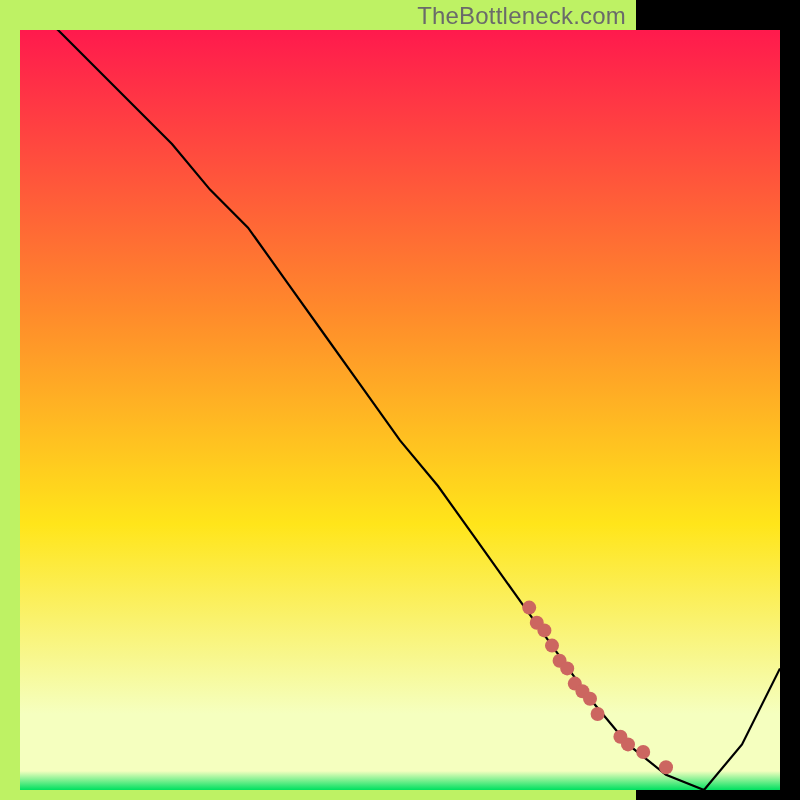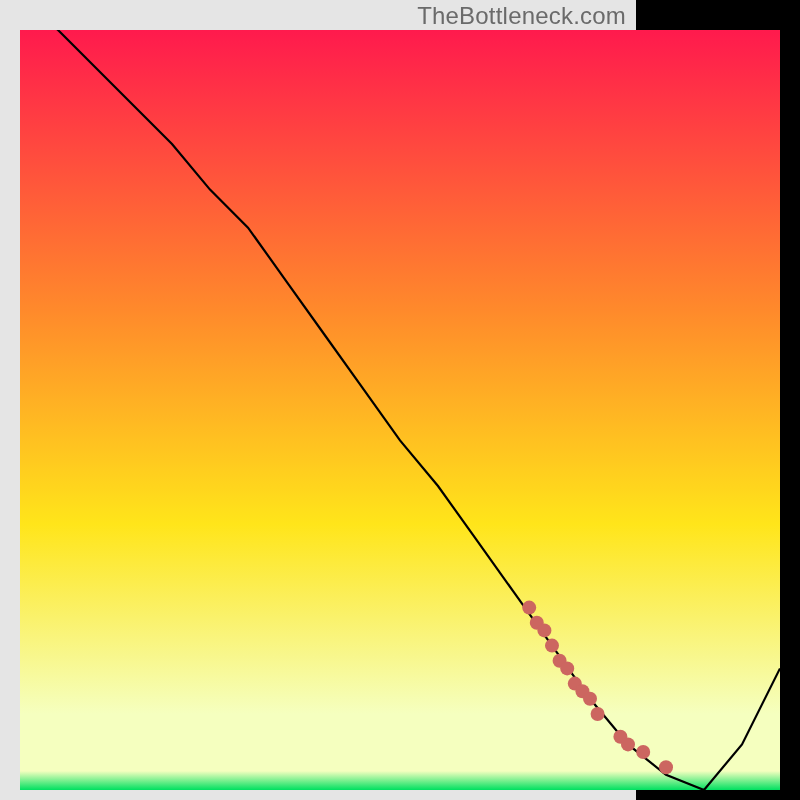--- a/index.html
+++ b/index.html
@@ -8,21 +8,21 @@
     width: 800px;
     height: 800px;
     background: #000;
     overflow: hidden;
     font-family: Arial, Helvetica, sans-serif;
   }
   .outer {
     position: relative;
     width: 636px;
     height: 800px;
-    background: #e5e5e5;
+    background: #bef264;
   }
   .watermark {
     position: absolute;
     top: 2px;
     right: 10px;
     color: #6a6a6a;
     font-size: 24px;
     font-weight: 400;
     letter-spacing: 0.2px;
   }

